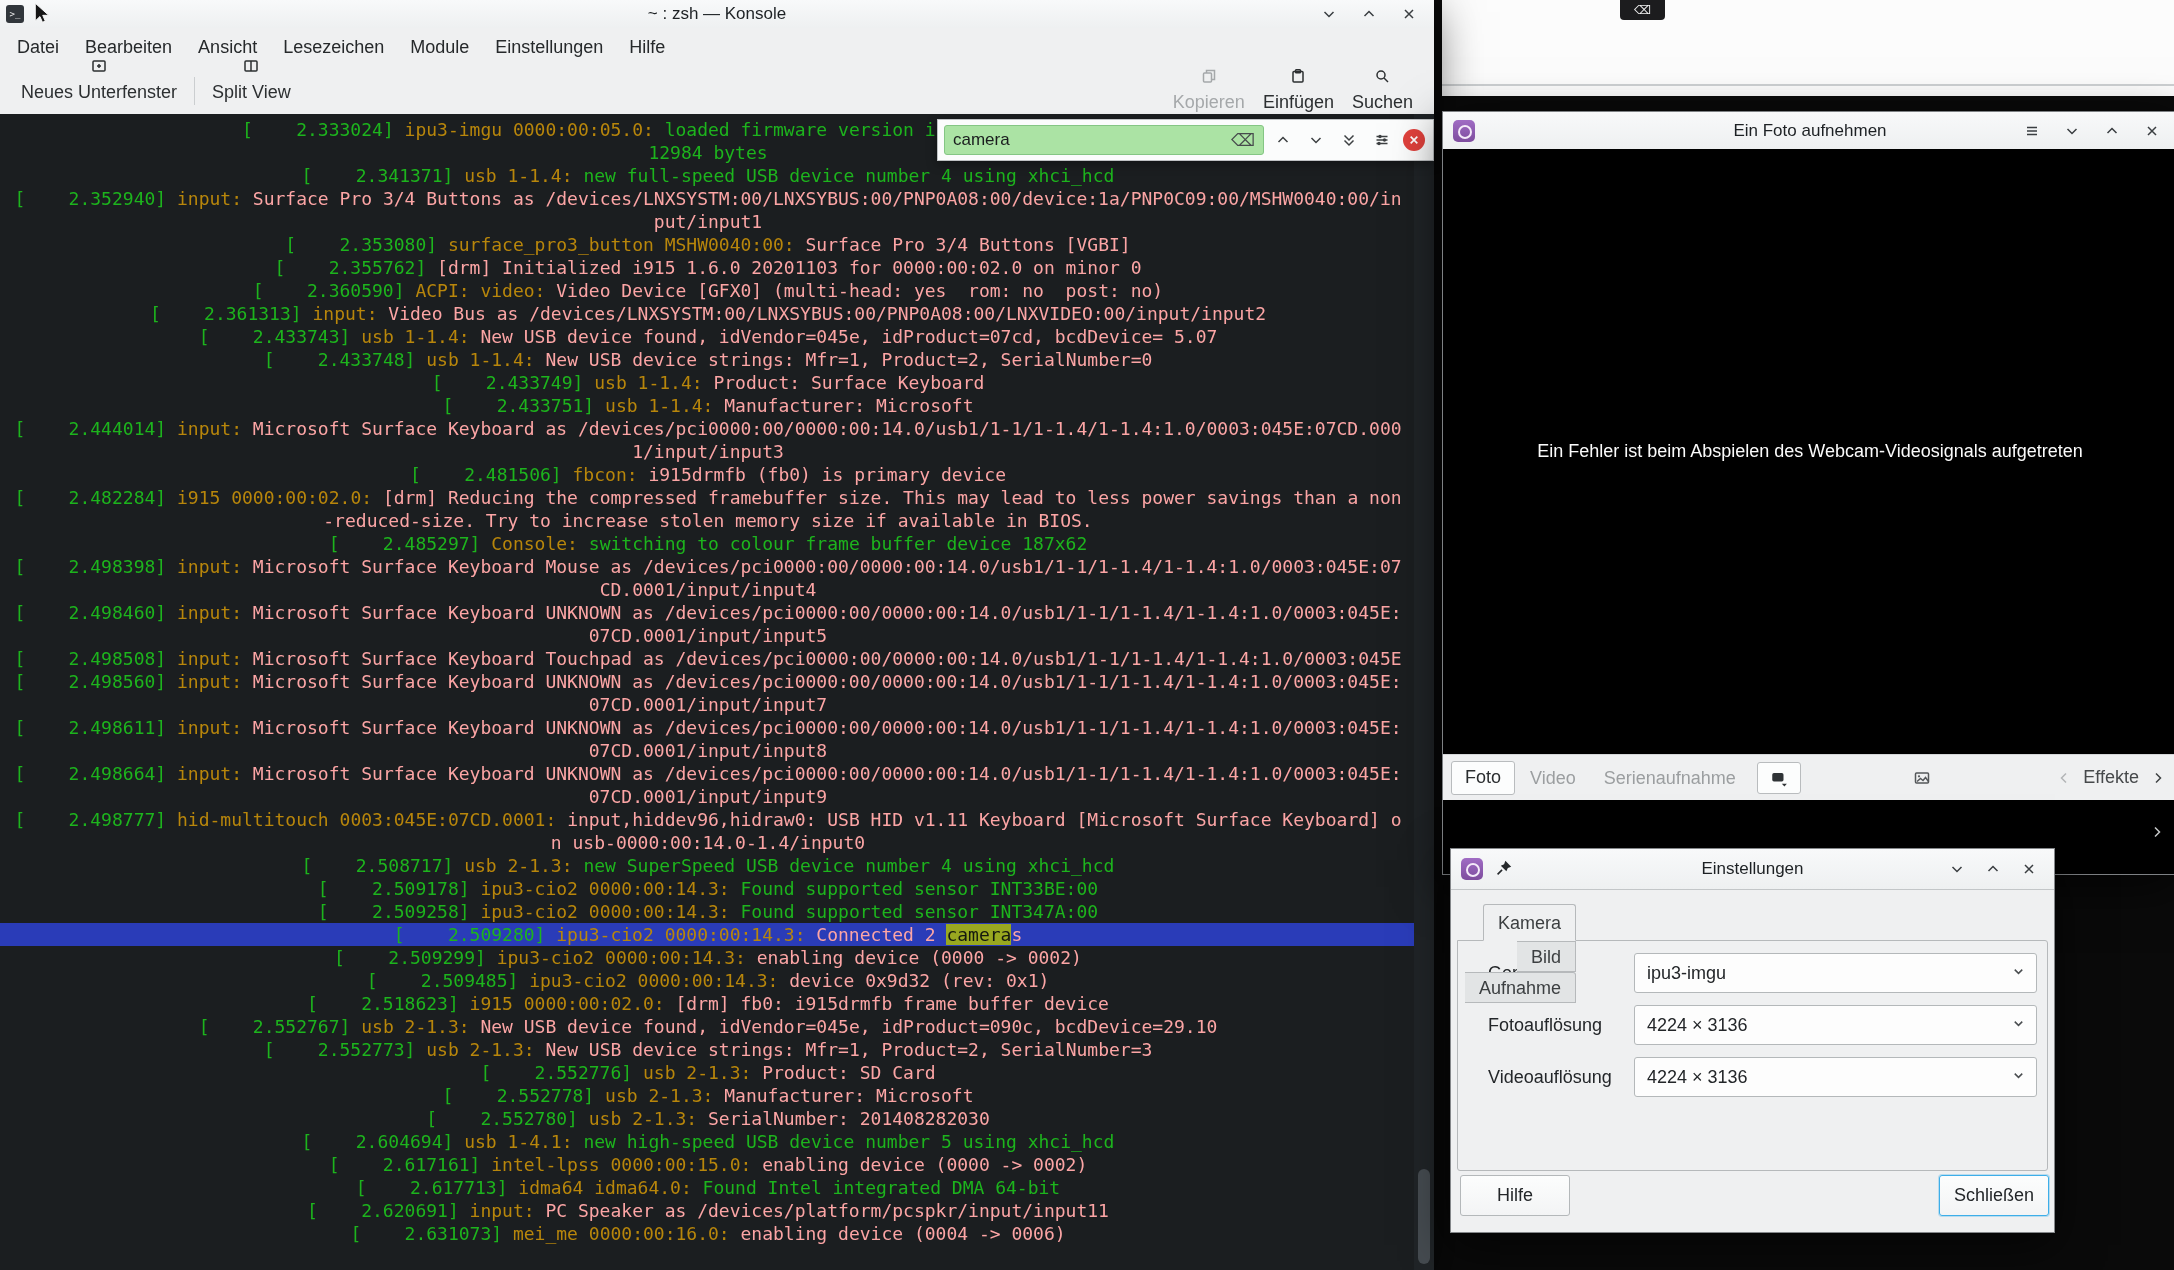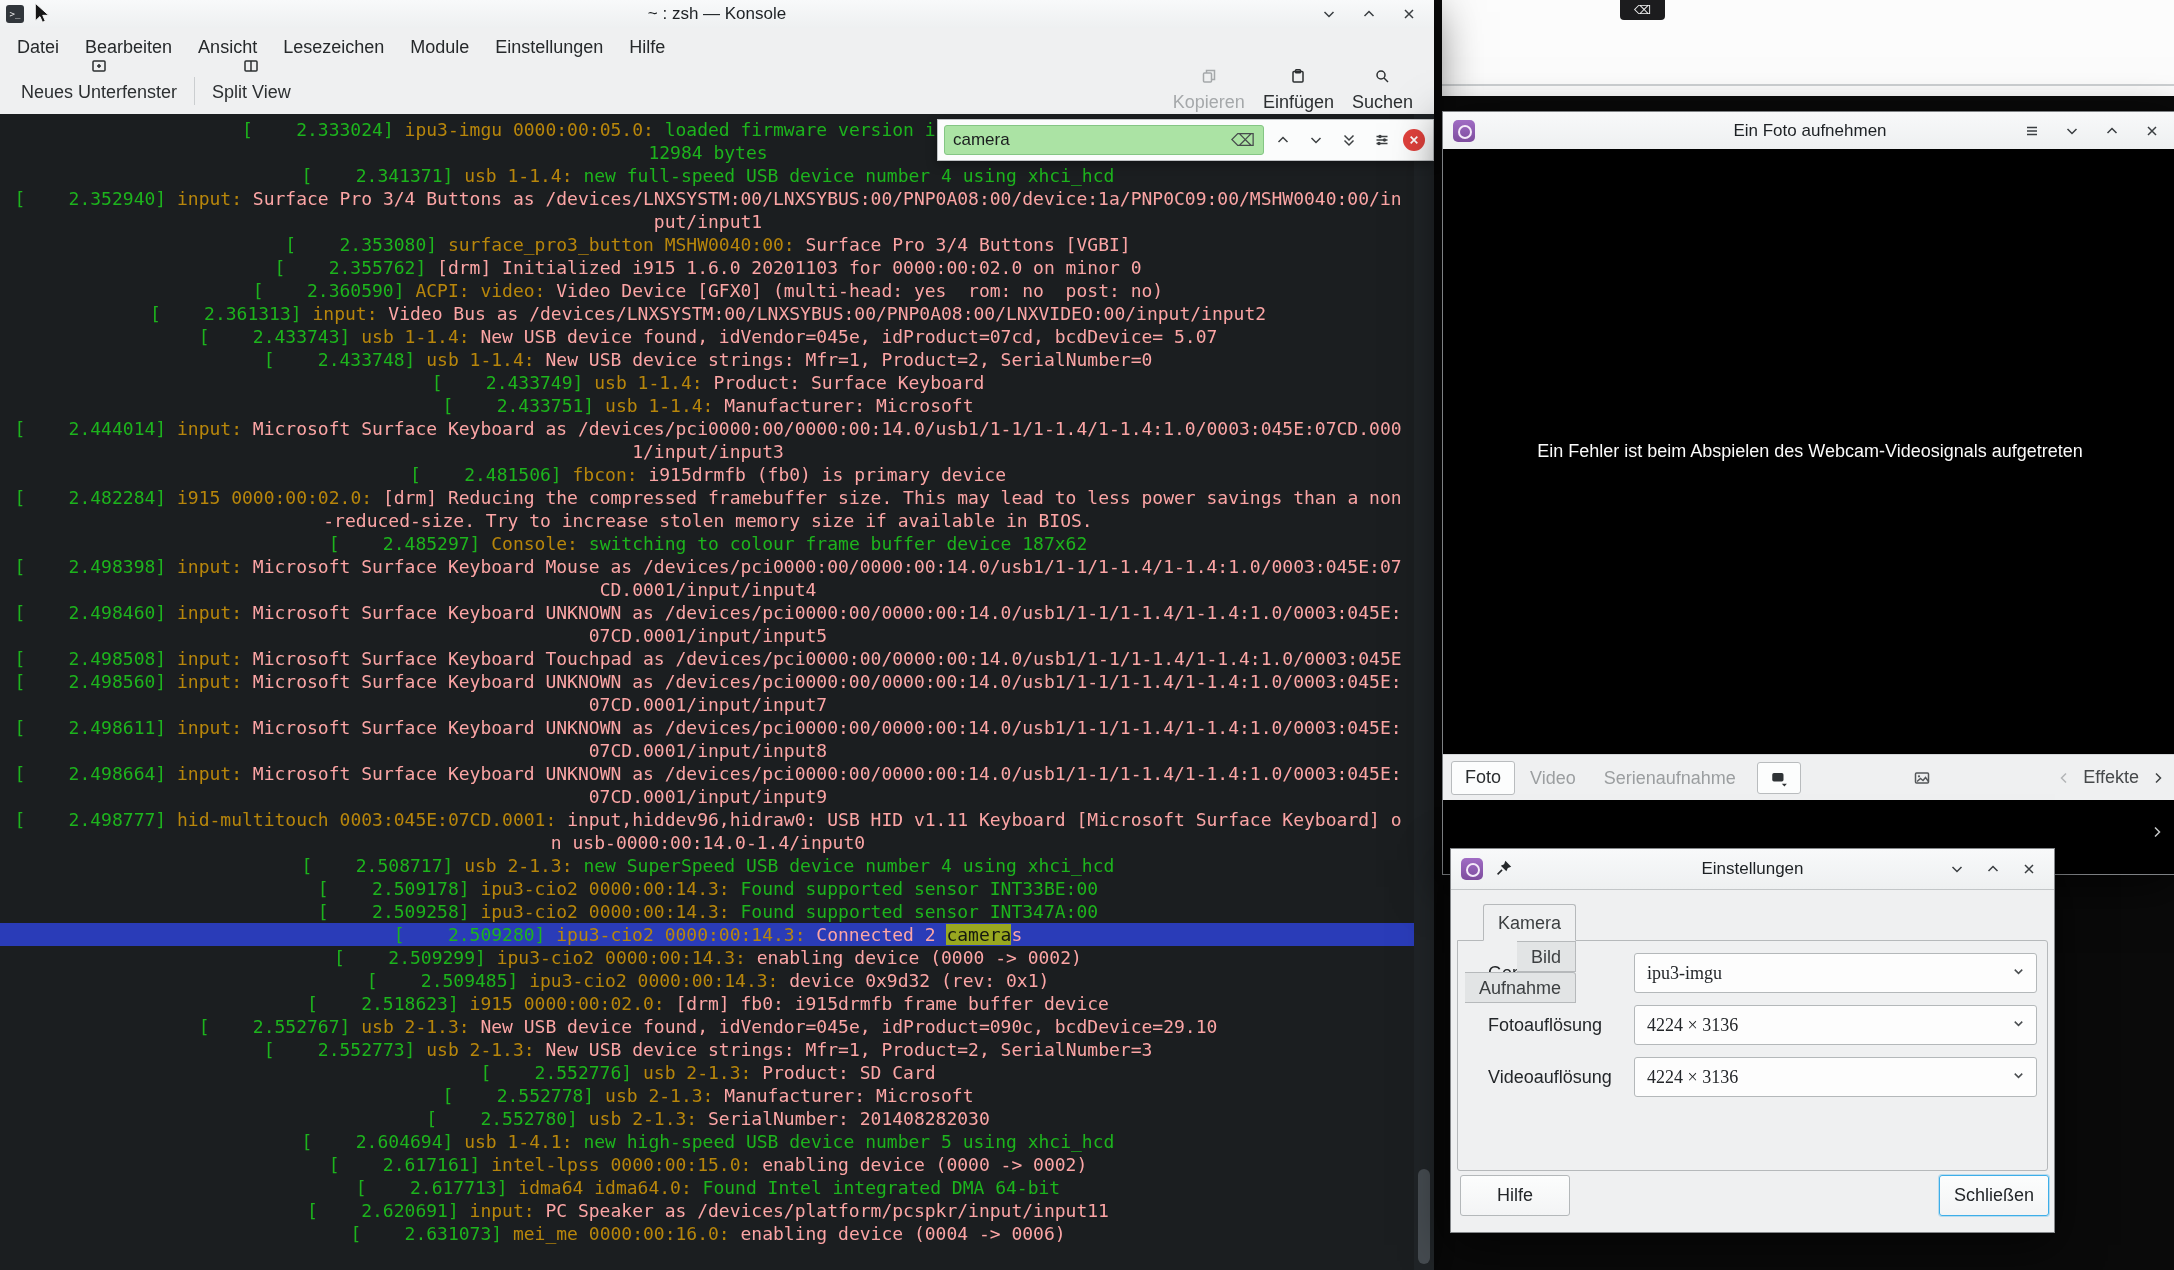--- a/index.html
+++ b/index.html
@@ -106,21 +106,21 @@
   .stab.active{height:37px;line-height:37px;background:#eff0f1;border-bottom:1px solid #eff0f1;
                border-radius:3px 3px 0 0;border-left:1px solid #b6b9bb;}
   .sframe{position:absolute;left:6px;top:91px;width:591px;height:231px;border:1px solid #b6b9bb;
           border-radius:0 3px 3px 3px;box-sizing:border-box;}
   .srow{position:absolute;left:0;width:100%;height:40px;}
   .srow:nth-child(1){top:12px}.srow:nth-child(2){top:64px}.srow:nth-child(3){top:116px}
   .slabel{position:absolute;left:30px;top:0;line-height:40px;font-size:18px;color:#232629;}
   .combo{position:absolute;left:176px;top:0;width:403px;height:40px;background:#fdfdfd;
          border:1px solid #b4b8ba;border-radius:3px;box-sizing:border-box;
          display:flex;align-items:center;justify-content:space-between;padding:0 10px 0 12px;}
-  .combo-val{font-size:18px;color:#232629;font-family:Liberation Serif, serif;}
+  .combo-val{font-size:18px;color:#232629;}
   .dlg-btn{position:absolute;top:326px;height:41px;background:linear-gradient(#fcfdfd,#f3f4f5);
            border:1px solid #b4b8ba;border-radius:3px;box-sizing:border-box;
            font-size:18px;color:#232629;display:flex;align-items:center;justify-content:center;}
   #btn-help{left:9px;width:110px;}
   #btn-close{left:488px;width:110px;border-color:#3daee9;box-shadow:0 0 0 1px rgba(61,174,233,.30);}
 </style>
 </head>
 <body>
 
 <div id="desktop">

